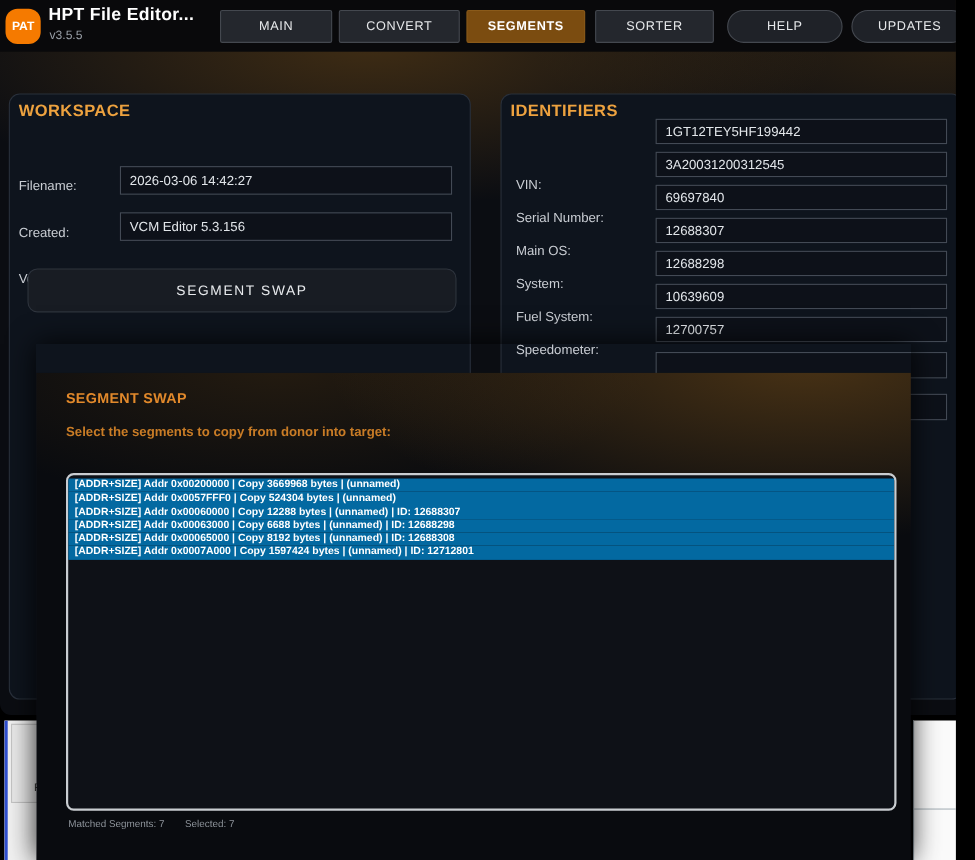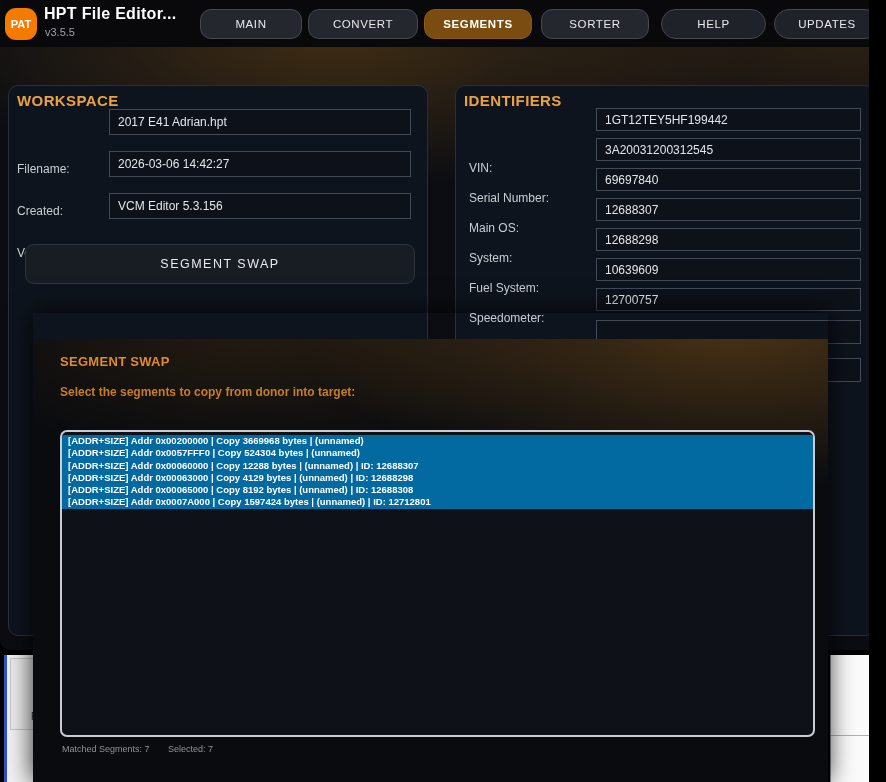--- a/index.html
+++ b/index.html
@@ -16,21 +16,21 @@
          border-radius:0 0 10px 10px; }
 
   
   #topbar { position:absolute; left:0; top:0; width:886px; height:47px; background:#09090b; }
   .logo { position:absolute; left:5px; top:8px; width:32px; height:32px; border-radius:11px;
           background:#f57a00; color:#fff; font-weight:bold; font-size:11px;
           display:flex; align-items:center; justify-content:center; }
   .app-title { position:absolute; left:44px; top:5px; color:#fff; font-size:16px; font-weight:bold; letter-spacing:.3px; }
   .app-version { position:absolute; left:45px; top:26px; color:#9aa0a8; font-size:11px; }
   .tab { position:absolute; top:9px; height:30px; background:#24272d; border:1px solid #44484f;
-         color:#e6e8ea; font-size:11.5px; letter-spacing:.6px; border-radius:11px;
+         color:#e6e8ea; font-size:11.5px; letter-spacing:.6px; border-radius:2px;
          display:flex; align-items:center; justify-content:center; cursor:pointer; }
   .tab.active { background:#7b4c10; border-color:#8a5a1a; color:#fff; font-weight:bold; }
   .tab.pill { border-radius:15px; background:#1f2228; }
 
   
   .panel { position:absolute; top:85px; height:551px; background:#0e141d;
            border:1px solid #29303b; border-radius:10px; }
   #panel-workspace { left:8px;  width:420px; }
   #panel-identifiers { left:455px; width:420px; }
   .panel-title { position:absolute; left:8px; top:6px; color:#eda23f; font-size:15px; font-weight:bold; letter-spacing:.4px; }
@@ -90,21 +90,20 @@
       <div class="tab active" style="left:424px;width:108px;">SEGMENTS</div>
       <div class="tab" style="left:541px;width:108px;">SORTER</div>
       <div class="tab pill" style="left:661px;width:105px;">HELP</div>
       <div class="tab pill" style="left:774px;width:106px;">UPDATES</div>
     </div>
 
     <div class="panel" id="panel-workspace">
       <div class="panel-title">WORKSPACE</div>
 
       <div class="fld-label" style="left:8px;top:28px;">Filename:</div>
-      <div class="fld-box" style="left:100px;top:23px;width:302px;height:26px;">2017 E41 Adrian.hpt</div>
 
       <div class="fld-label" style="left:8px;top:70px;">Created:</div>
       <div class="fld-box" style="left:100px;top:65px;width:302px;height:26px;">2026-03-06 14:42:27</div>
 
       <div class="fld-label" style="left:8px;top:112px;">Version:</div>
       <div class="fld-box" style="left:100px;top:107px;width:302px;height:26px;">VCM Editor 5.3.156</div>
 
       <div class="btn-big">SEGMENT SWAP</div>
     </div>
 
@@ -150,21 +149,21 @@
   <div id="modal">
     <div id="modal-body">
       <div id="modal-heading">SEGMENT SWAP</div>
       <div id="modal-instruction">Select the segments to copy from donor into target:</div>
 
       <div id="seg-listbox">
         <div id="seg-list">
           <div class="seg-row selected">[ADDR+SIZE] Addr 0x00200000 | Copy 3669968 bytes | (unnamed)</div>
           <div class="seg-row selected">[ADDR+SIZE] Addr 0x0057FFF0 | Copy 524304 bytes | (unnamed)</div>
           <div class="seg-row selected">[ADDR+SIZE] Addr 0x00060000 | Copy 12288 bytes | (unnamed) | ID: 12688307</div>
-          <div class="seg-row selected">[ADDR+SIZE] Addr 0x00063000 | Copy 4129 bytes | (unnamed) | ID: 12688298</div>
+          <div class="seg-row selected">[ADDR+SIZE] Addr 0x00063000 | Copy 6688 bytes | (unnamed) | ID: 12688298</div>
           <div class="seg-row selected">[ADDR+SIZE] Addr 0x00065000 | Copy 8192 bytes | (unnamed) | ID: 12688308</div>
           <div class="seg-row selected">[ADDR+SIZE] Addr 0x0007A000 | Copy 1597424 bytes | (unnamed) | ID: 12712801</div>
         </div>
       </div>
 
       <div id="modal-status">
         <span>Matched Segments: 7</span>
         <span>Selected: 7</span>
       </div>
     </div>

